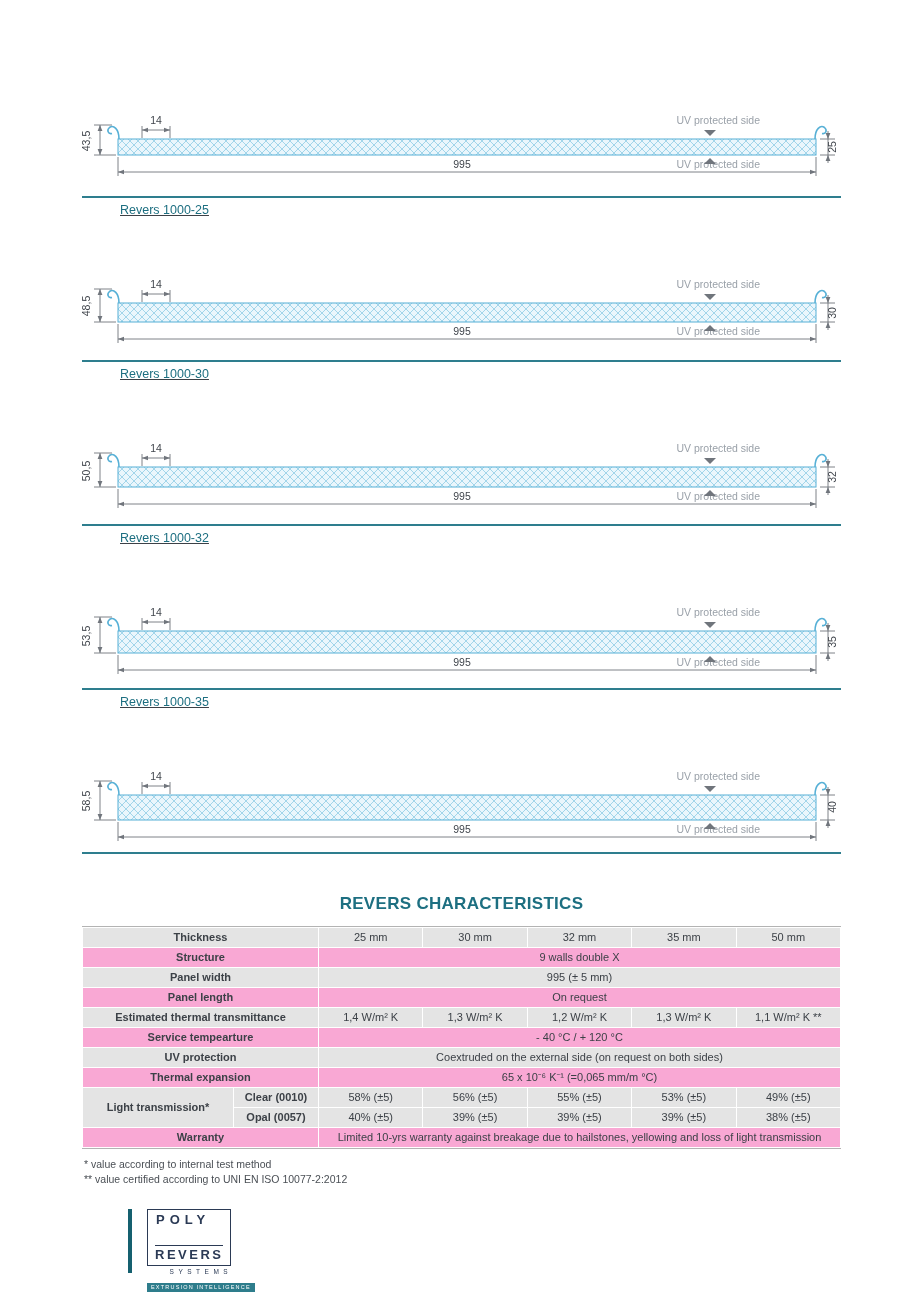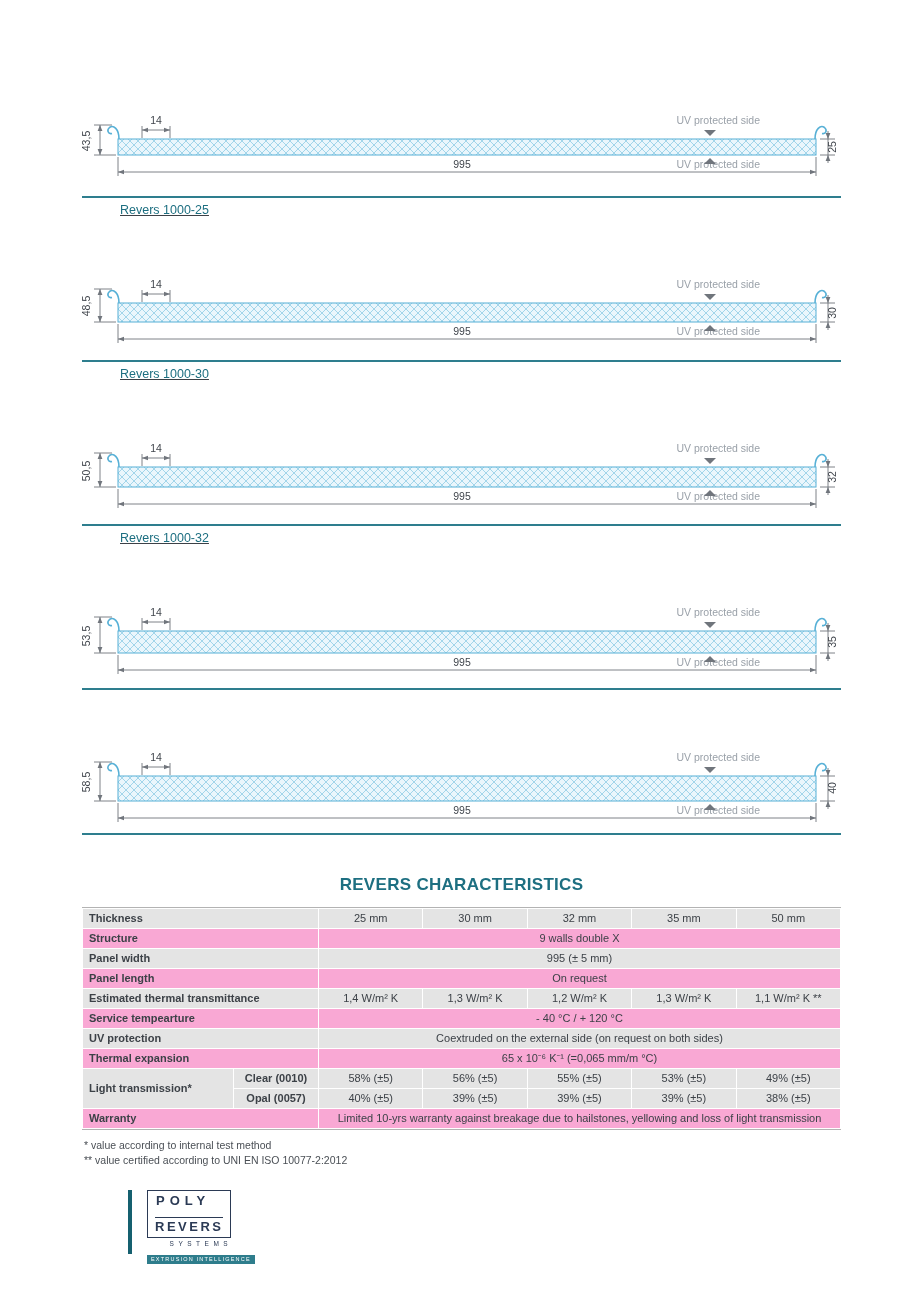--- a/index.html
+++ b/index.html
@@ -20,34 +20,34 @@
   .dim polygon { fill:#70757c; }
   .dim-arrow { fill:#70757c; }
   .dim-text { font-size:10.5px; fill:#41464d; font-family:"Liberation Sans",sans-serif; }
   .uv-text  { font-size:10.5px; fill:#9aa1a9; font-family:"Liberation Sans",sans-serif; }
 
   
   .char-title { text-align:center; font-size:17px; font-weight:bold; color:#1d6f81; letter-spacing:0.3px; margin-top:2px; }
   .table-wrap { margin-top:12px; border-top:1px solid #b3b3b3; border-bottom:1px solid #b3b3b3; }
   table.chars { width:100%; table-layout:fixed; border-collapse:separate; border-spacing:1px; font-size:11px; color:#3c4147; }
   table.chars td { padding:3px 6px; vertical-align:middle; line-height:13px; }
-  td.lbl { font-weight:bold; text-align:left; padding-left:5px; }
+  td.lbl { font-weight:bold; text-align:center; padding-left:5px; }
   td.sub { font-weight:bold; text-align:center; }
   td.val { text-align:center; }
   tr.g td { background:#e4e4e4; }
   tr.w td { background:#f9a8d4; }
 
   .footnotes { margin-top:8px; font-size:10.5px; color:#4a4f55; line-height:15px; padding-left:2px; }
 
   
   .footer { margin-top:22px; margin-left:46px; display:flex; align-items:flex-start; }
   .footer-bar { width:4px; height:64px; background:#15606f; }
   .logo { margin-left:15px; }
   .logo-box { border:1.5px solid #2b3a55; padding:2px 7px 3px; display:inline-block; }
-  .logo-poly  { font-size:13px; font-weight:bold; letter-spacing:5px; color:#2b3a55; border-bottom:1px solid #2b3a55; padding:0 1px 9px; }
+  .logo-poly  { font-size:13px; font-weight:bold; letter-spacing:5px; color:#2b3a55; border-bottom:1px solid #2b3a55; padding:0 1px 18px; }
   .logo-world { font-size:13px; font-weight:bold; letter-spacing:2.5px; color:#2b3a55; padding-top:1px; }
   .logo-systems { font-size:6.5px; letter-spacing:4.5px; color:#2b3a55; margin-top:2px; text-align:center; }
   .logo-tagline { display:inline-block; background:#2e7d8c; color:#ffffff; font-size:5.5px; letter-spacing:1.2px; padding:1.5px 4px; margin-top:2px; }
 </style>
 </head>
 <body>
 
 <div class="content">
 
   <section class="profile">
@@ -248,20 +248,21 @@
       <g class="dim">
         <line x1="738" y1="46" x2="753" y2="46"></line>
           <line x1="738" y1="68" x2="753" y2="68"></line>
         <line x1="746" y1="38" x2="746" y2="76"></line>
         <polygon points="746,46 743.6,40 748.4,40"></polygon>
           <polygon points="746,68 743.6,74 748.4,74"></polygon>
       </g>
       <text class="dim-text" x="754" y="57" transform="rotate(-90 754 57)" text-anchor="middle">35</text>
     </svg>
     <div class="rule"></div>
+    <div class="pname">Revers 1000-35</div>
   </section>
 
   <section class="profile">
     <svg class="pdraw" width="759" height="100" viewBox="0 0 759 100">
       <defs>
         <pattern id="xh5" width="8" height="8" patternUnits="userSpaceOnUse">
           <rect width="8" height="8" fill="#eaf6fc"></rect>
           <path d="M0,0 L8,8 M8,0 L0,8" stroke="#8fcde6" stroke-width="0.8"></path>
         </pattern>
       </defs>

